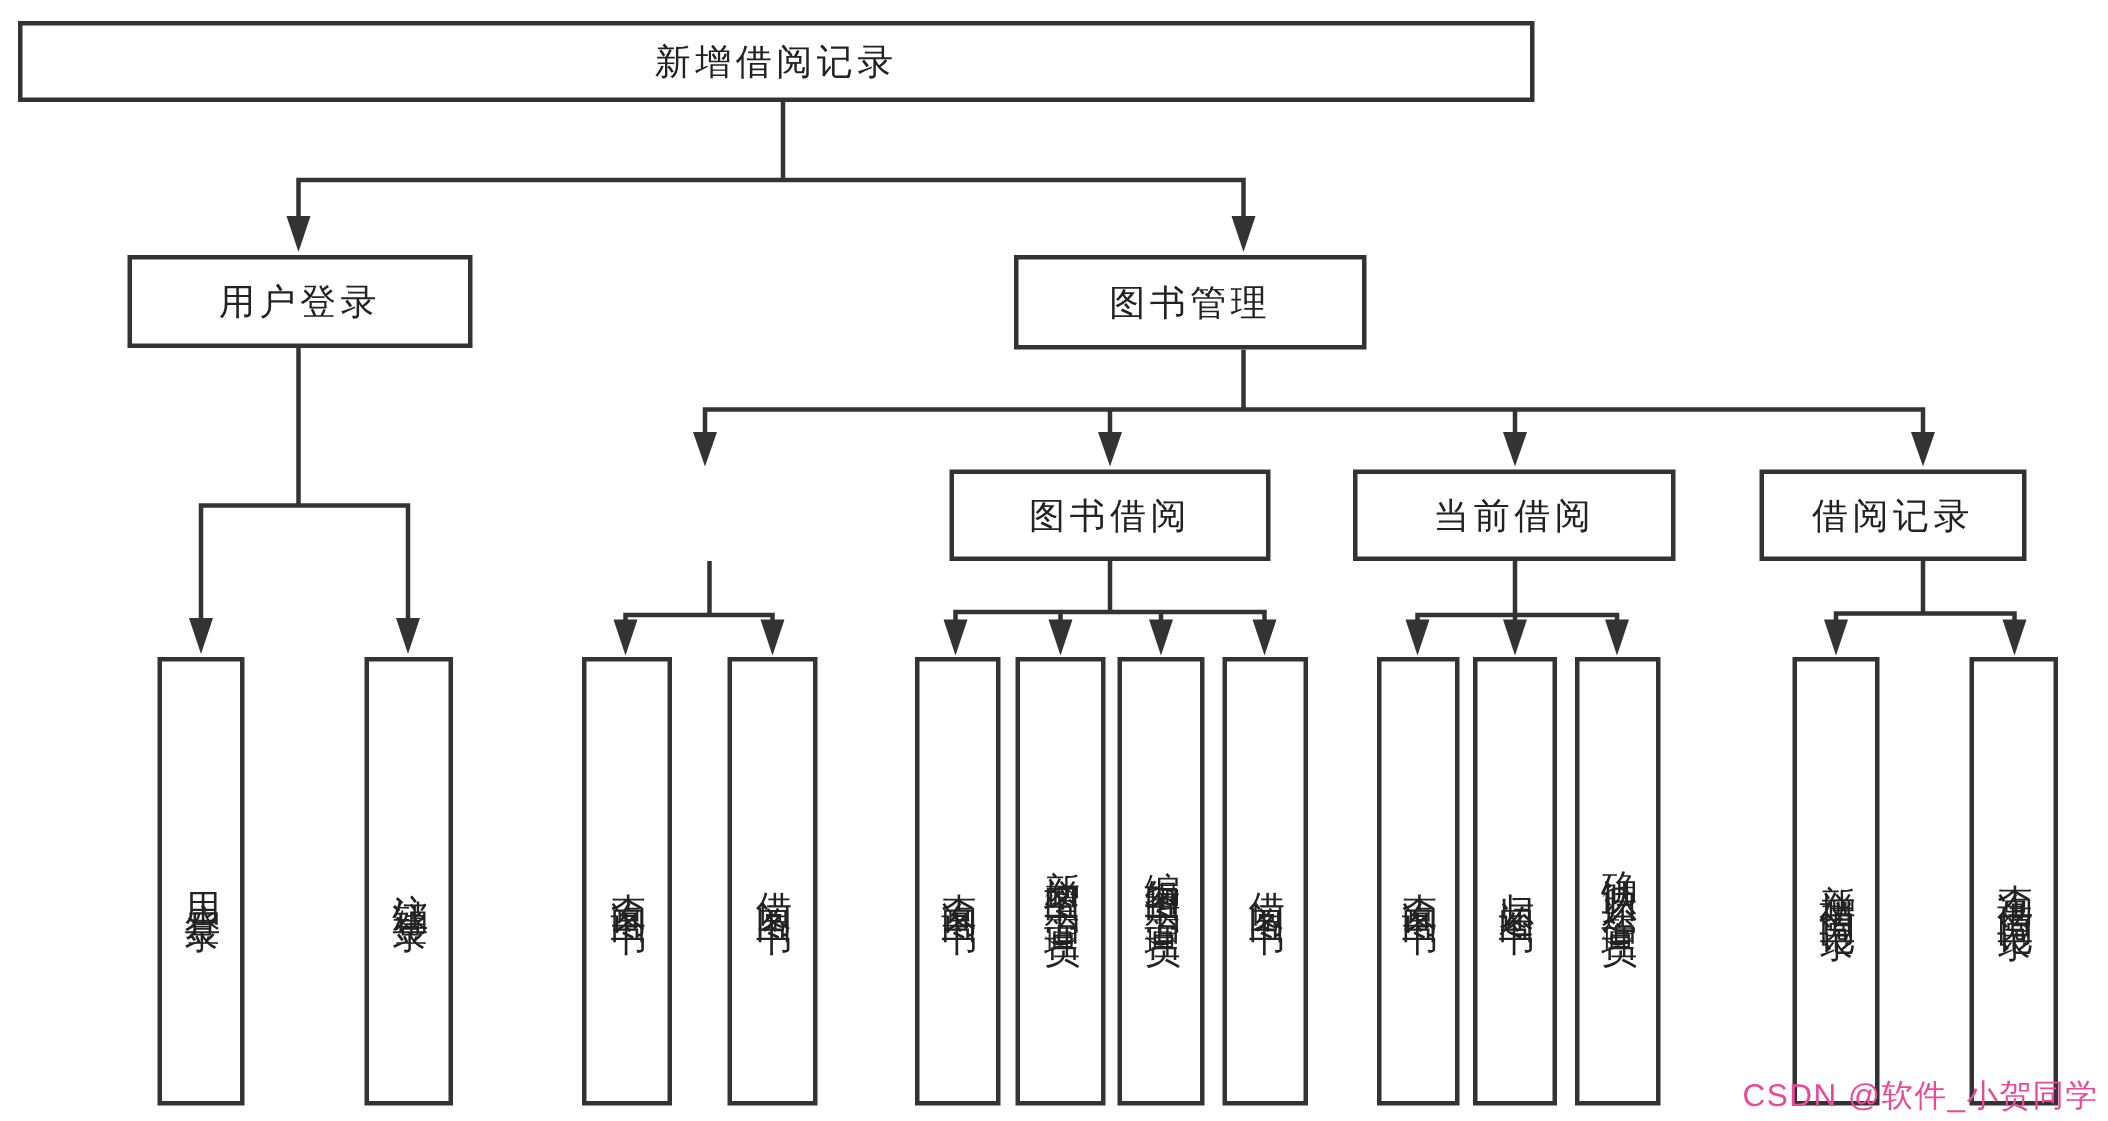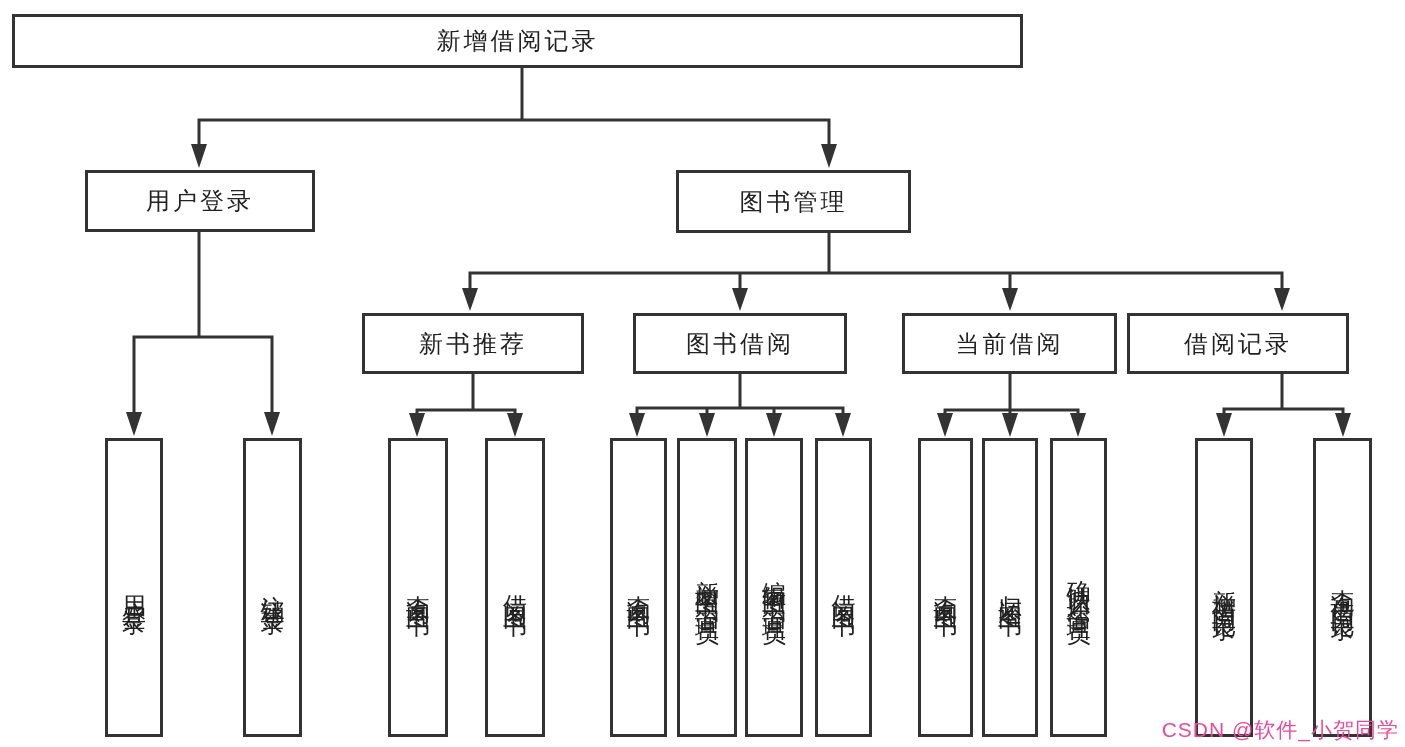--- a/index.html
+++ b/index.html
@@ -80,24 +80,23 @@
       <polygon points="1216,413 1232,413 1224,437"></polygon>
       <polygon points="1335,413 1351,413 1343,437"></polygon>
     </g>
   </svg>
 
   <div class="box hbox" style="left:12px;top:14px;width:1011px;height:54px">新增借阅记录</div>
 
   <div class="box hbox" style="left:85px;top:170px;width:230px;height:62px">用户登录</div>
   <div class="box hbox" style="left:676px;top:170px;width:235px;height:63px">图书管理</div>
 
-  <div class="box hbox" style="left:362px;top:313px;width:222px;height:61px">新书推荐</div>
   <div class="box hbox" style="left:902px;top:313px;width:215px;height:61px">当前借阅</div>
   <div class="box hbox" style="left:633px;top:313px;width:214px;height:61px">图书借阅</div>
-  <div class="box hbox" style="left:1127px;top:313px;width:222px;height:61px">借阅记录</div>
+  <div class="box hbox" style="left:1173px;top:313px;width:178px;height:61px">借阅记录</div>
 
   <div class="box vbox" style="left:105px;width:58px">用户登录</div>
   <div class="box vbox" style="left:243px;width:59px">注销登录</div>
 
   <div class="box vbox" style="left:388px;width:60px">查询图书</div>
   <div class="box vbox" style="left:485px;width:60px">借阅图书</div>
 
   <div class="box vbox" style="left:610px;width:57px">查询图书</div>
   <div class="box vbox" style="left:677px;width:60px">新增图书（管理员）</div>
   <div class="box vbox" style="left:745px;width:58px">编辑图书（管理员）</div>

